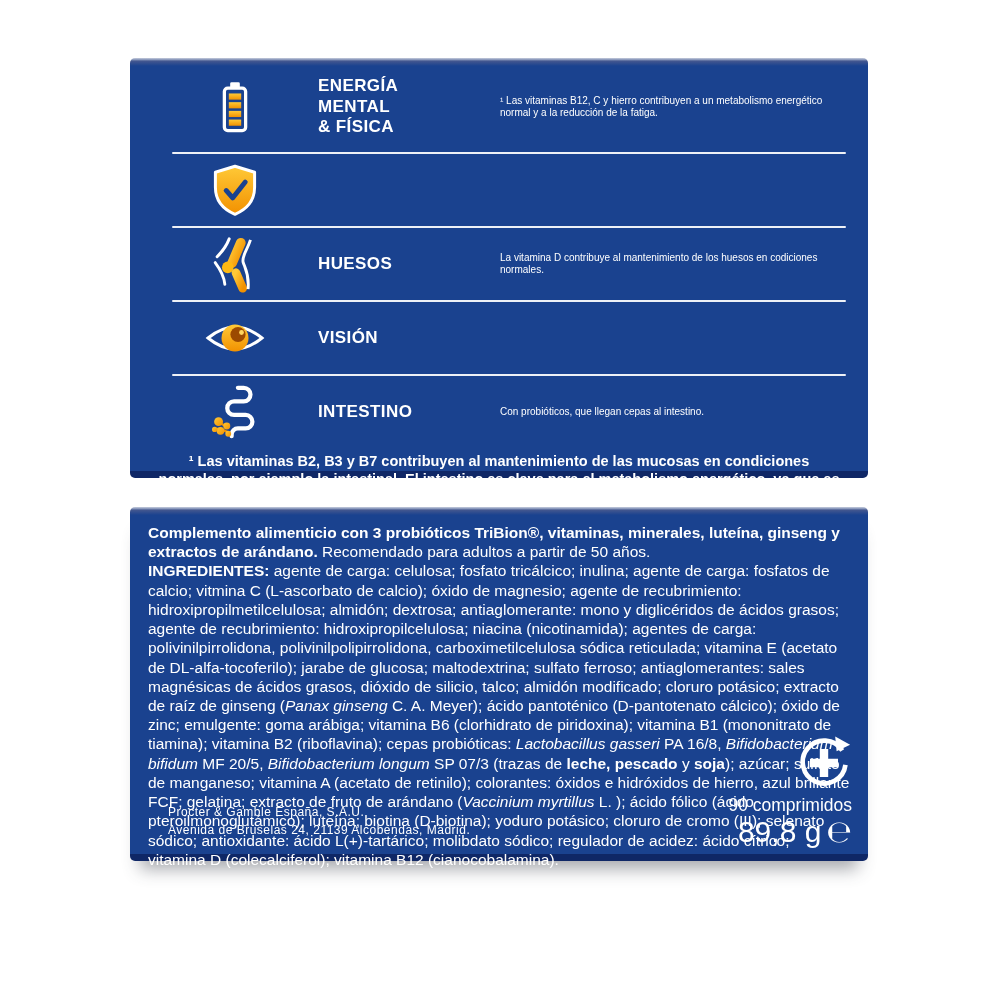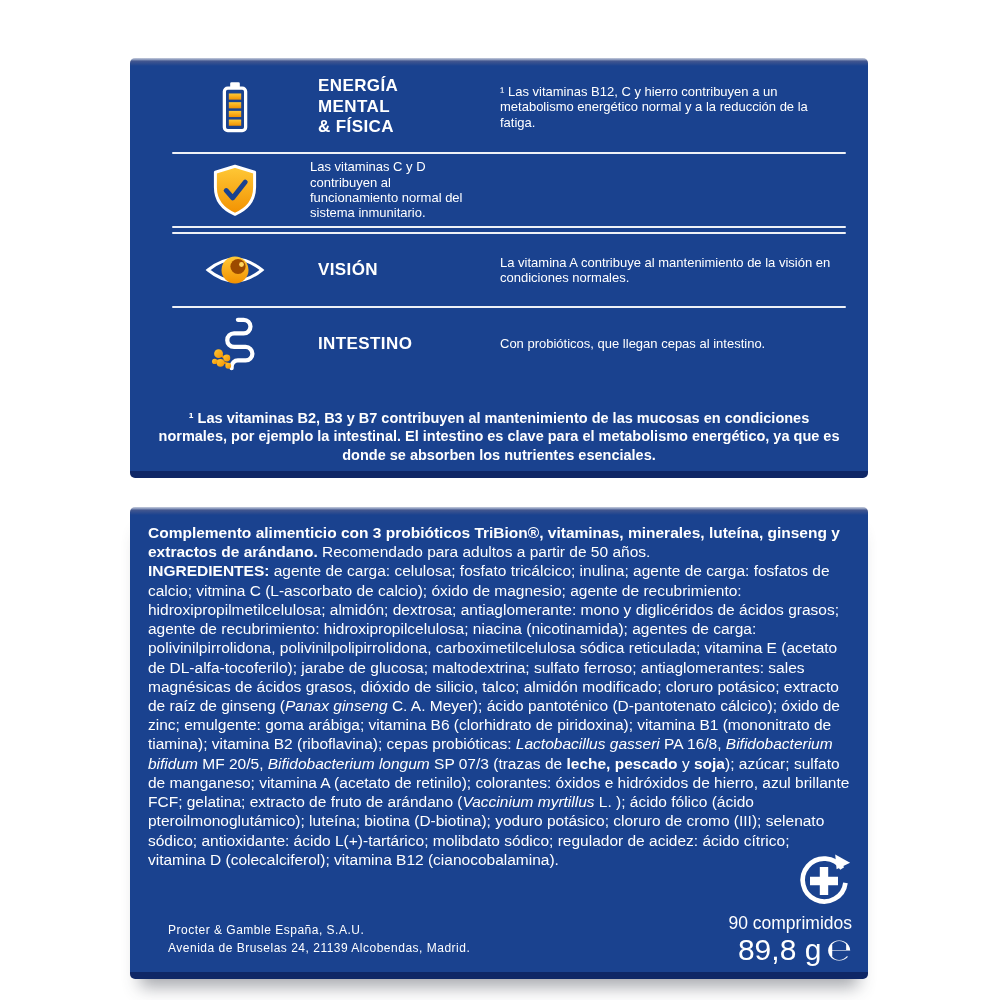--- a/index.html
+++ b/index.html
@@ -3,31 +3,31 @@
 <meta charset="utf-8">
 <style>
   html,body{margin:0;padding:0;background:#ffffff;}
   .page{position:relative;width:1000px;height:1000px;background:#ffffff;overflow:hidden;
         font-family:"Liberation Sans", sans-serif;color:#ffffff;}
 
   .panel{position:absolute;left:130px;width:738px;border-radius:5px;
          background:linear-gradient(180deg,#c6cddd 0px,#7c8cb4 2px,#44578f 3px,#1a428f 8px,
                     #1a428f calc(100% - 7px),#0f2766 calc(100% - 7px),#0f2766 100%);}
   .panel-top{top:58px;height:420px;display:flex;flex-direction:column;}
-  .panel-bottom{top:507px;height:472px;box-shadow:0 18px 16px -10px rgba(60,65,75,.45);}
+  .panel-bottom{top:507px;height:354px;box-shadow:0 18px 16px -10px rgba(60,65,75,.45);}
 
   
   .rows{display:flex;flex-direction:column;padding-top:6px;}
   .brow{display:grid;grid-template-columns:90px 190px 1fr;align-items:center;
         padding-left:60px;padding-right:26px;min-height:68px;}
   .brow.first{min-height:86px;}
   .icon-cell{display:flex;align-items:center;justify-content:center;}
   .blabel{font-weight:700;font-size:17px;letter-spacing:.4px;line-height:1.22;
           white-space:pre-line;padding-left:38px;}
-  .bclaim{font-size:13px;line-height:1.18;padding-left:30px;max-width:360px;}
+  .bclaim{font-size:10px;line-height:1.18;padding-left:30px;max-width:360px;}
   .sep{height:2px;background:#eef1f7;margin:2px 22px 2px 42px;border-radius:1px;}
   .footnote{margin:auto 0 0 0;padding:6px 26px 14px 26px;text-align:center;
             font-weight:700;font-size:14.5px;line-height:1.26;}
 
   
   .ingredients{margin:0;padding:16px 18px 0 18px;font-size:15.5px;line-height:1.24;
                white-space:pre-wrap;}
   .manufacturer{position:absolute;left:38px;bottom:22px;font-size:12px;line-height:1.45;
                 letter-spacing:.5px;}
   .pack-info{position:absolute;right:16px;bottom:14px;text-align:right;
@@ -77,37 +77,49 @@
       </div>
       <div class="sep"></div>
 
       <div class="brow">
         <div class="icon-cell">
           <svg width="56" height="56" viewBox="0 0 60 60">
             <path d="M30 4.5 L51 11 V27 C51 41.5 43 50.5 30 56 C17 50.5 9 41.5 9 27 V11 Z" fill="url(#gold)" stroke="#fff" stroke-width="3.2" stroke-linejoin="round"></path>
             <path d="M20.5 30.5 L27.5 38.5 L41 21.5" fill="none" stroke="#1A428F" stroke-width="5.2" stroke-linecap="round" stroke-linejoin="round"></path>
           </svg>
         </div>
-        <div class="bclaim">Las vitaminas C y D contribuyen al funcionamiento normal del sistema inmunitario.</div>
       </div>
       <div class="sep"></div>
 
+      <div class="brow">
+        <div class="icon-cell">
+          <svg width="58" height="58" viewBox="0 0 60 60">
+            <line x1="36" y1="8" x2="27" y2="29" stroke="url(#goldd)" stroke-width="10" stroke-linecap="round"></line>
+            <circle cx="22.5" cy="33.5" r="6" fill="#FDB913"></circle>
+            <line x1="31" y1="39" x2="38" y2="55" stroke="url(#goldd)" stroke-width="9" stroke-linecap="round"></line>
+            <path d="M46 5 C42.5 16 36.5 22.5 38.5 28.5 C40.5 34.5 45 41 43.5 56" fill="none" stroke="#fff" stroke-width="3"></path>
+            <path d="M24 4 C21.5 10.5 17.5 16.5 11.5 22.5" fill="none" stroke="#fff" stroke-width="3" stroke-linecap="round"></path>
+            <path d="M9.5 28.5 C14 34.5 18.5 41 19.5 51" fill="none" stroke="#fff" stroke-width="3" stroke-linecap="round"></path>
+          </svg>
+        </div>
+        <div class="blabel">HUESOS</div>
+        <div class="bclaim">La vitamina D contribuye al mantenimiento de los huesos en codiciones normales.</div>
+      </div>
       <div class="sep"></div>
 
       <div class="brow">
         <div class="icon-cell">
           <svg width="62" height="52" viewBox="0 0 62 52">
             <path d="M4 26 Q31 4 58 26 Q31 48 4 26 Z" fill="none" stroke="#fff" stroke-width="3"></path>
             <circle cx="31" cy="26" r="13.5" fill="url(#gold)"></circle>
             <circle cx="34" cy="22.5" r="7.6" fill="#9C4A00"></circle>
             <circle cx="37.5" cy="20.5" r="2.4" fill="#FFD65E"></circle>
           </svg>
         </div>
         <div class="blabel">VISIÓN</div>
-        <div class="bclaim">La vitamina A contribuye al mantenimiento de la visión en condiciones normales.</div>
       </div>
       <div class="sep"></div>
 
       <div class="brow">
         <div class="icon-cell">
           <svg width="58" height="58" viewBox="0 0 60 60">
             <path d="M33 5 h6 a7 7 0 0 1 0 14 h-10 a7 7 0 0 0 0 14 h12 a7 7 0 0 1 0 14 h-8 a6.5 6.5 0 0 0 -6.5 6.5 v1.5" fill="none" stroke="#fff" stroke-width="4.4" stroke-linecap="round"></path>
             <path d="M14 41 l7 4 M16 48 l7 3 M11 47 l4 4" stroke="#F29100" stroke-width="2.4"></path>
             <circle cx="13" cy="40" r="4.6" fill="url(#goldd)"></circle>
             <circle cx="21.5" cy="44.5" r="3.6" fill="url(#goldd)"></circle>

